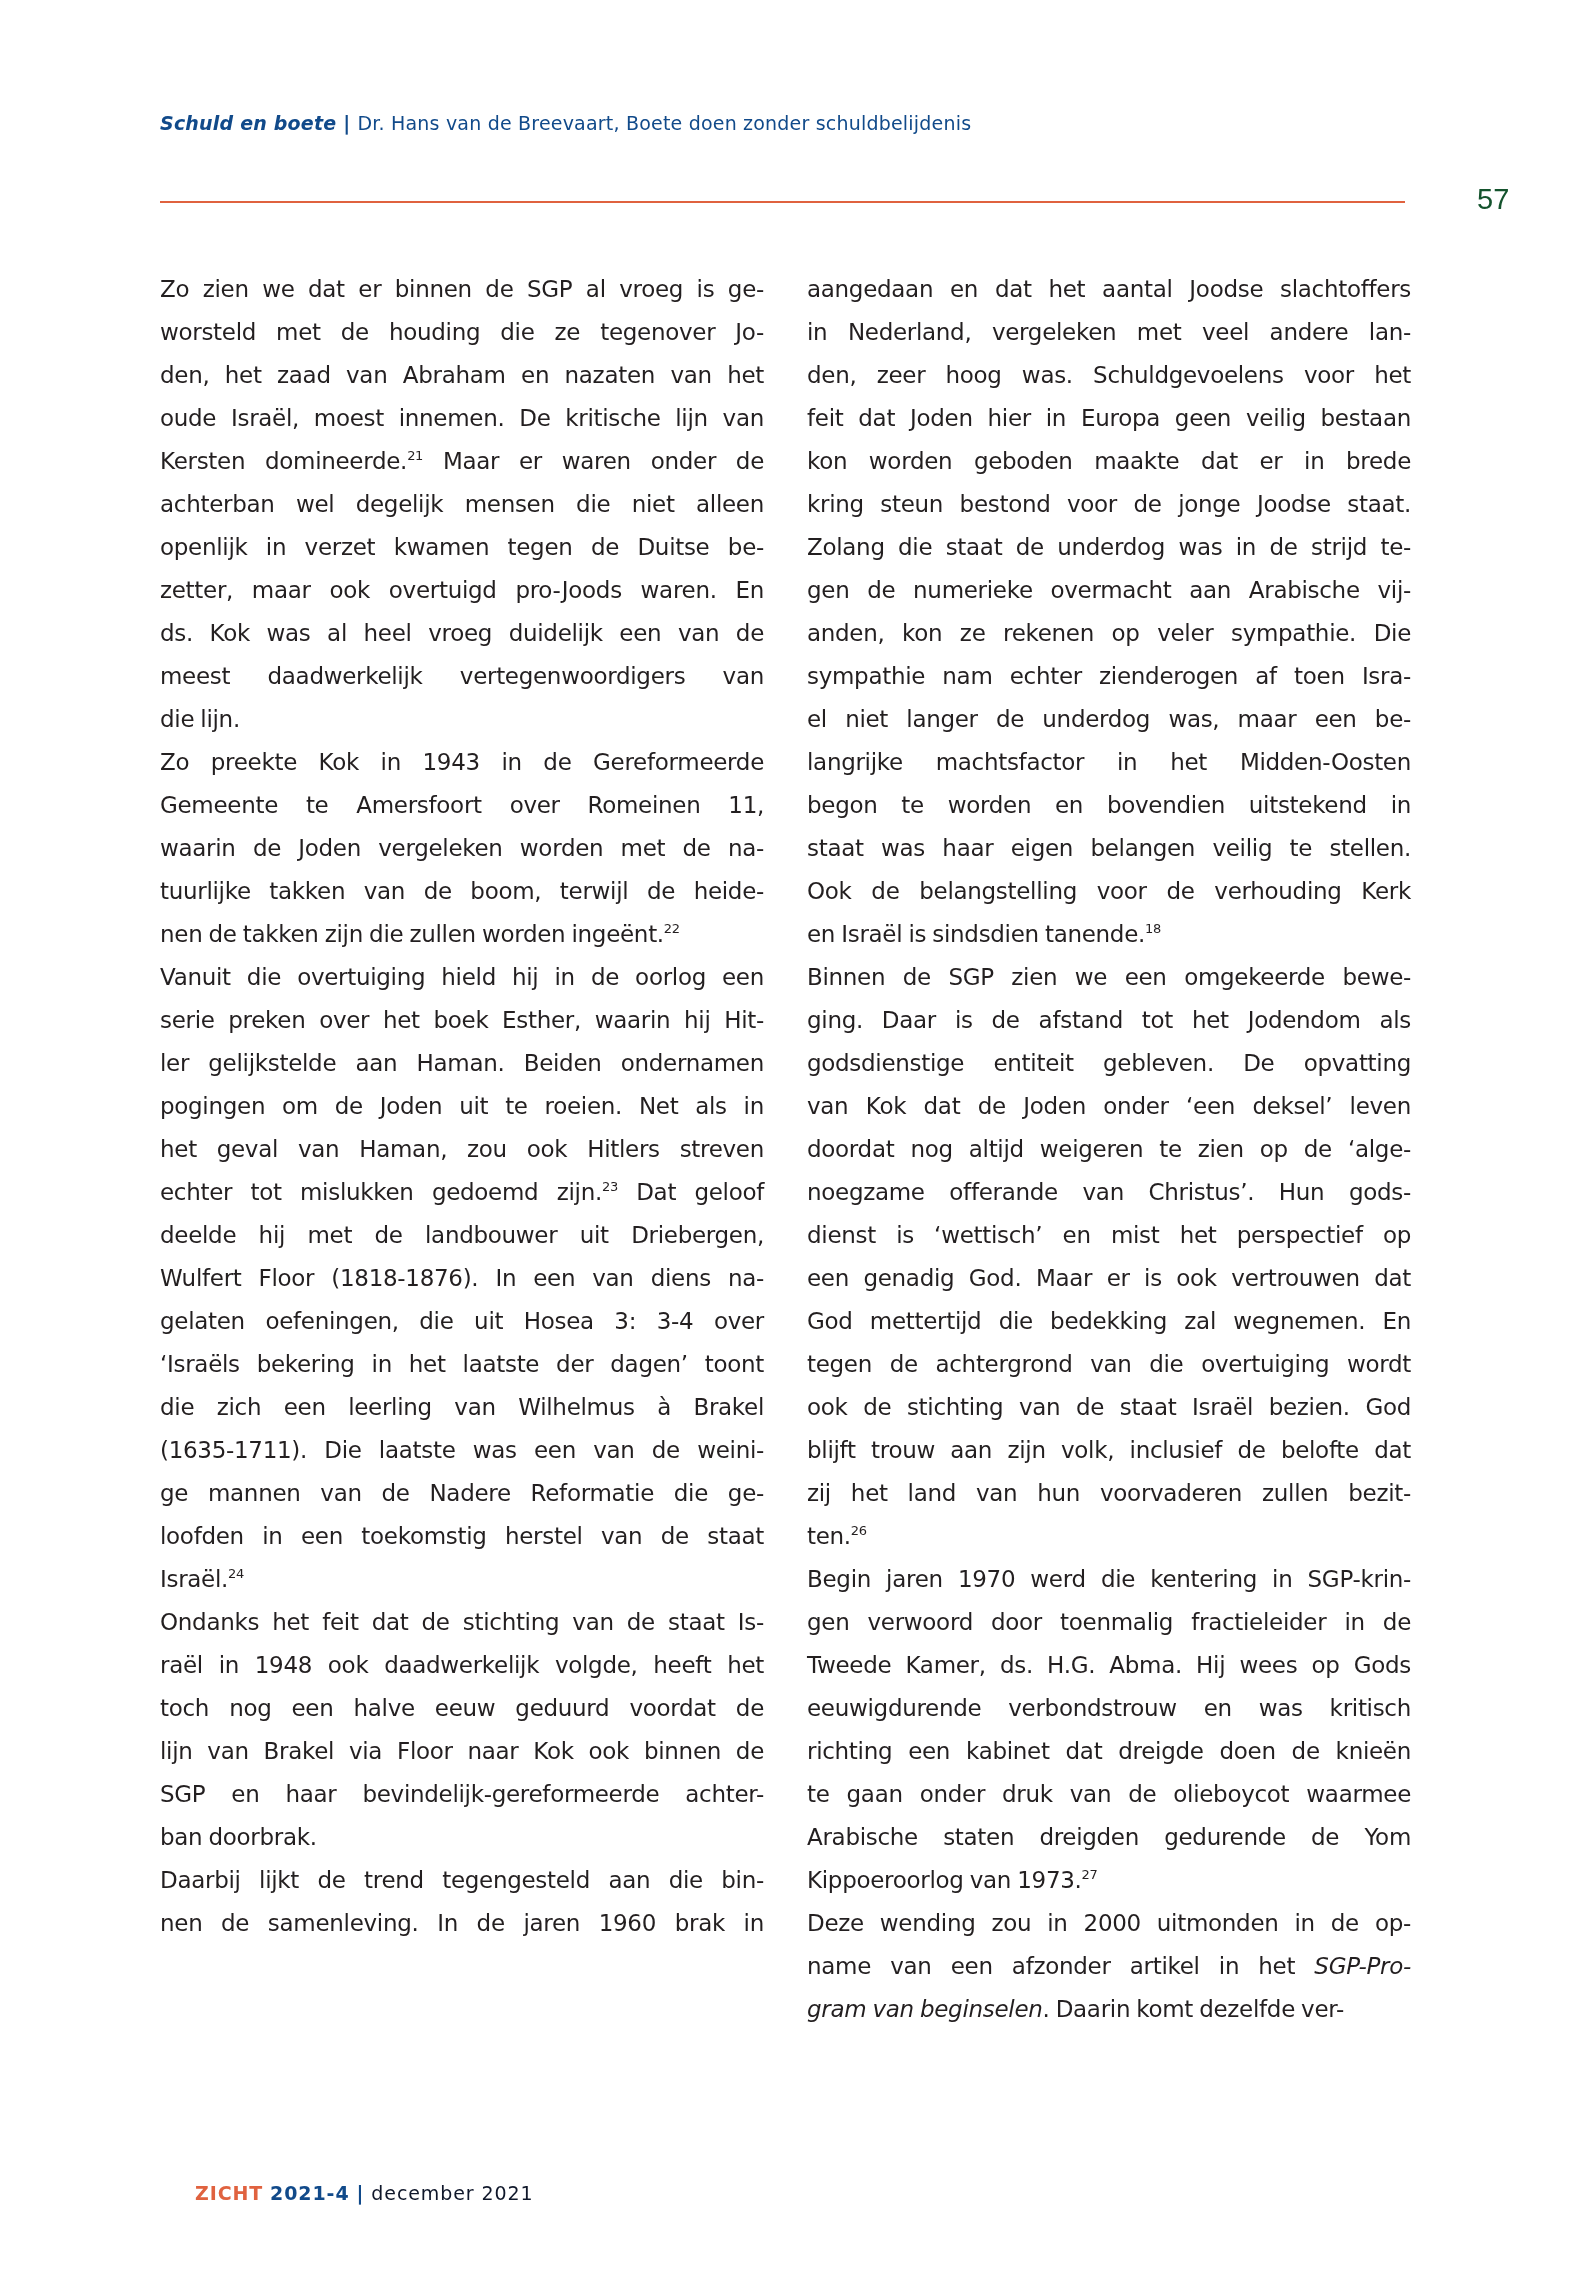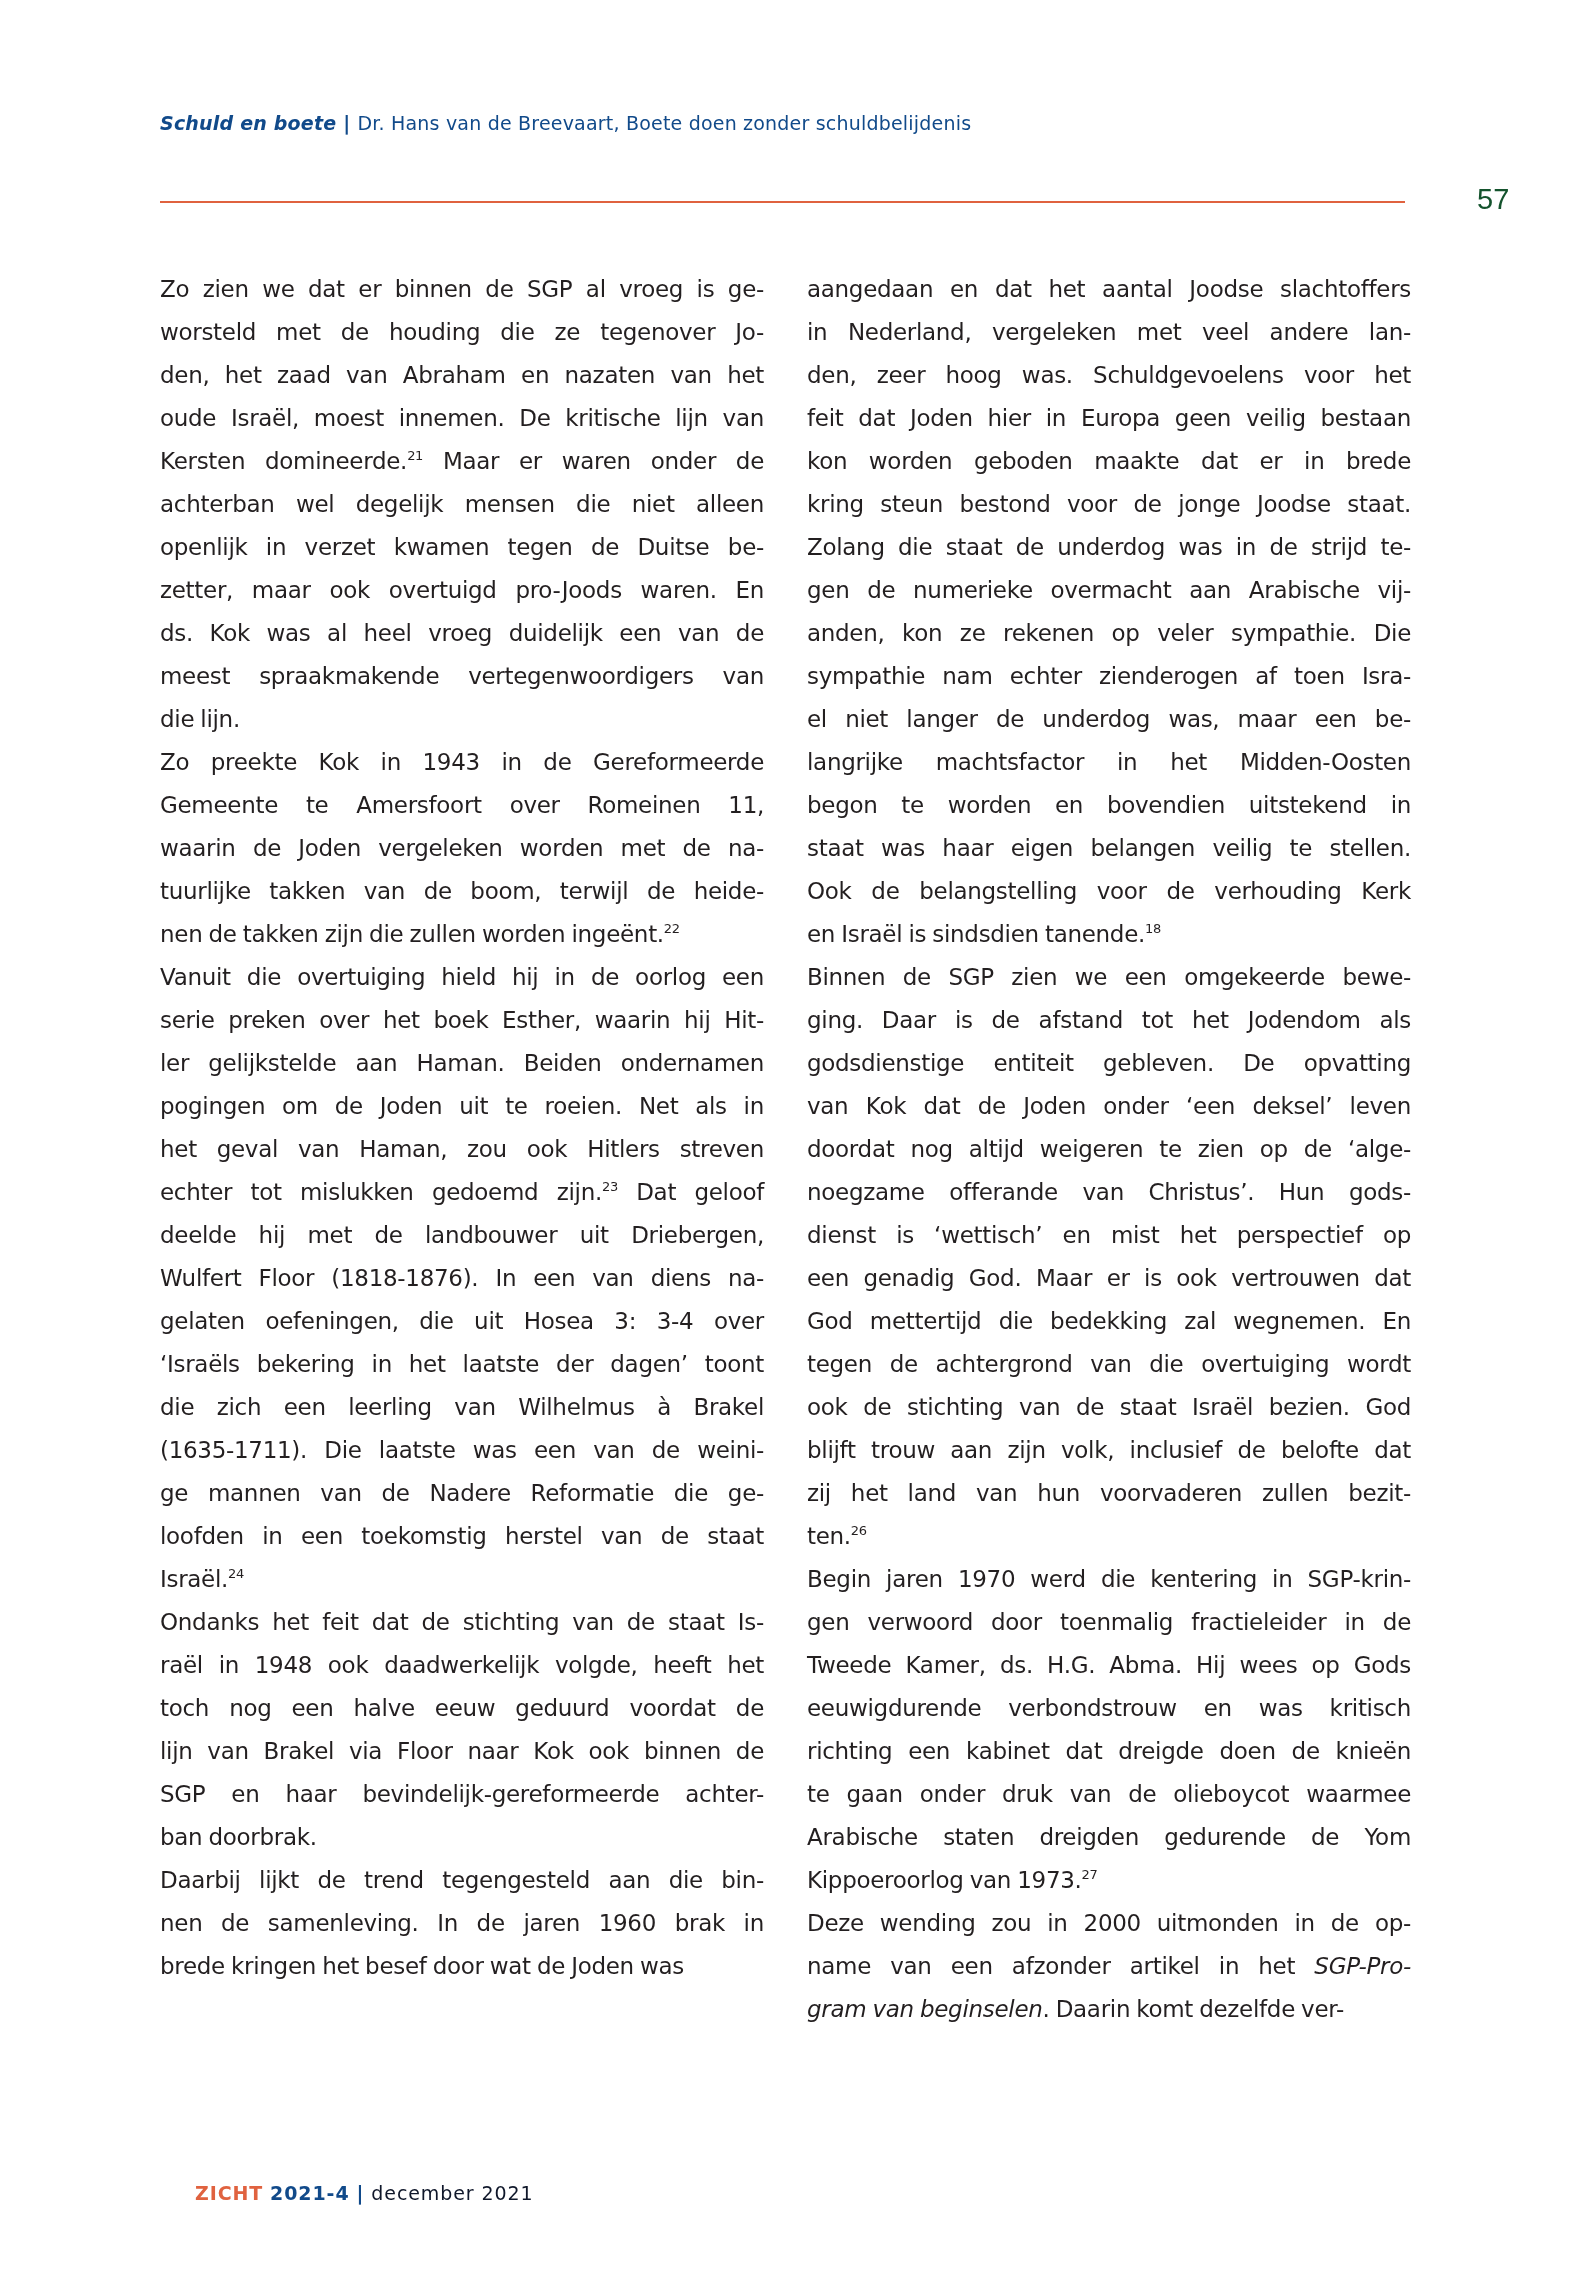--- a/index.html
+++ b/index.html
@@ -58,21 +58,21 @@
 <div class="column col-left" id="col-left">
 <span class="line j"><span>Zo zien we dat er binnen de SGP al vroeg is ge-</span></span>
     <span class="line j"><span>worsteld met de houding die ze tegenover Jo-</span></span>
     <span class="line j"><span>den, het zaad van Abraham en nazaten van het</span></span>
     <span class="line j"><span>oude Israël, moest innemen. De kritische lijn van</span></span>
     <span class="line j"><span>Kersten domineerde.</span><sup>21</sup><span> Maar er waren onder de</span></span>
     <span class="line j"><span>achterban wel degelijk mensen die niet alleen</span></span>
     <span class="line j"><span>openlijk in verzet kwamen tegen de Duitse be-</span></span>
     <span class="line j"><span>zetter, maar ook overtuigd pro-Joods waren. En</span></span>
     <span class="line j"><span>ds. Kok was al heel vroeg duidelijk een van de</span></span>
-    <span class="line j"><span>meest spraakmakende vertegenwoordigers van</span></span>
+    <span class="line j"><span>meest daadwerkelijk vertegenwoordigers van</span></span>
     <span class="line"><span>die lijn.</span></span>
     <span class="line j"><span>Zo preekte Kok in 1943 in de Gereformeerde</span></span>
     <span class="line j"><span>Gemeente te Amersfoort over Romeinen 11,</span></span>
     <span class="line j"><span>waarin de Joden vergeleken worden met de na-</span></span>
     <span class="line j"><span>tuurlijke takken van de boom, terwijl de heide-</span></span>
     <span class="line"><span>nen de takken zijn die zullen worden ingeënt.</span><sup>22</sup></span>
     <span class="line j"><span>Vanuit die overtuiging hield hij in de oorlog een</span></span>
     <span class="line j"><span>serie preken over het boek Esther, waarin hij Hit-</span></span>
     <span class="line j"><span>ler gelijkstelde aan Haman. Beiden ondernamen</span></span>
     <span class="line j"><span>pogingen om de Joden uit te roeien. Net als in</span></span>
@@ -88,21 +88,20 @@
     <span class="line j"><span>loofden in een toekomstig herstel van de staat</span></span>
     <span class="line"><span>Israël.</span><sup>24</sup></span>
     <span class="line j"><span>Ondanks het feit dat de stichting van de staat Is-</span></span>
     <span class="line j"><span>raël in 1948 ook daadwerkelijk volgde, heeft het</span></span>
     <span class="line j"><span>toch nog een halve eeuw geduurd voordat de</span></span>
     <span class="line j"><span>lijn van Brakel via Floor naar Kok ook binnen de</span></span>
     <span class="line j"><span>SGP en haar bevindelijk-gereformeerde achter-</span></span>
     <span class="line"><span>ban doorbrak.</span></span>
     <span class="line j"><span>Daarbij lijkt de trend tegengesteld aan die bin-</span></span>
     <span class="line j"><span>nen de samenleving. In de jaren 1960 brak in</span></span>
-    <span class="line"><span>brede kringen het besef door wat de Joden was</span></span>
   </div>
 
 <div class="column col-right" id="col-right">
     <span class="line j"><span>aangedaan en dat het aantal Joodse slachtoffers</span></span>
     <span class="line j"><span>in Nederland, vergeleken met veel andere lan-</span></span>
     <span class="line j"><span>den, zeer hoog was. Schuldgevoelens voor het</span></span>
     <span class="line j"><span>feit dat Joden hier in Europa geen veilig bestaan</span></span>
     <span class="line j"><span>kon worden geboden maakte dat er in brede</span></span>
     <span class="line j"><span>kring steun bestond voor de jonge Joodse staat.</span></span>
     <span class="line j"><span>Zolang die staat de underdog was in de strijd te-</span></span>

